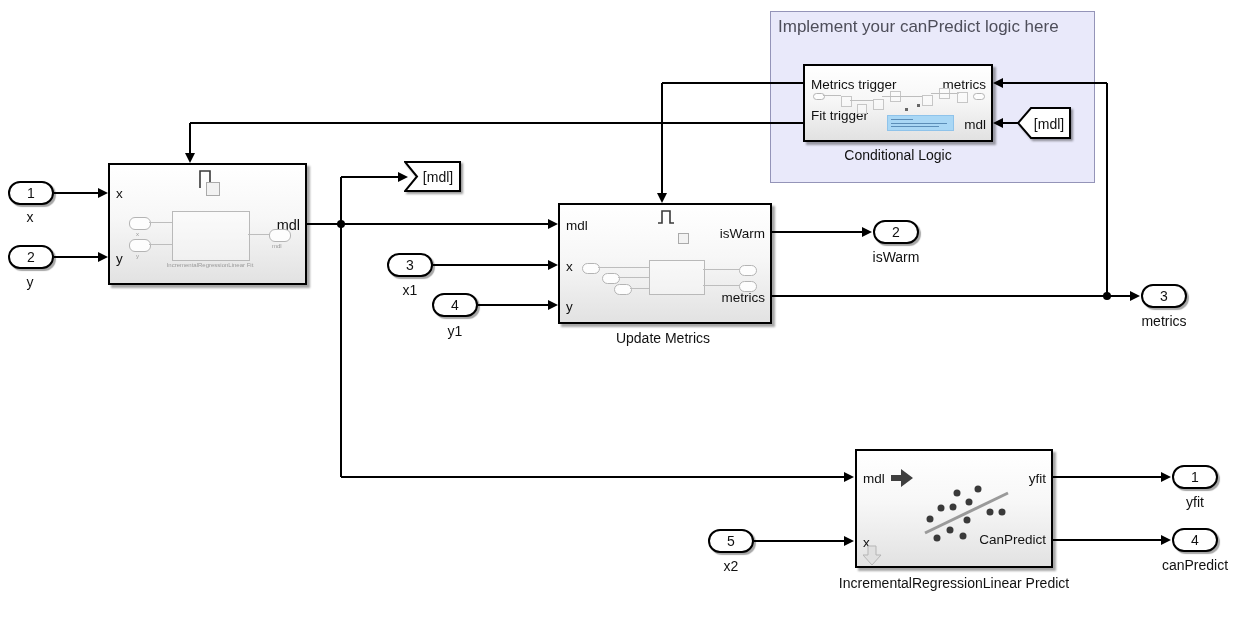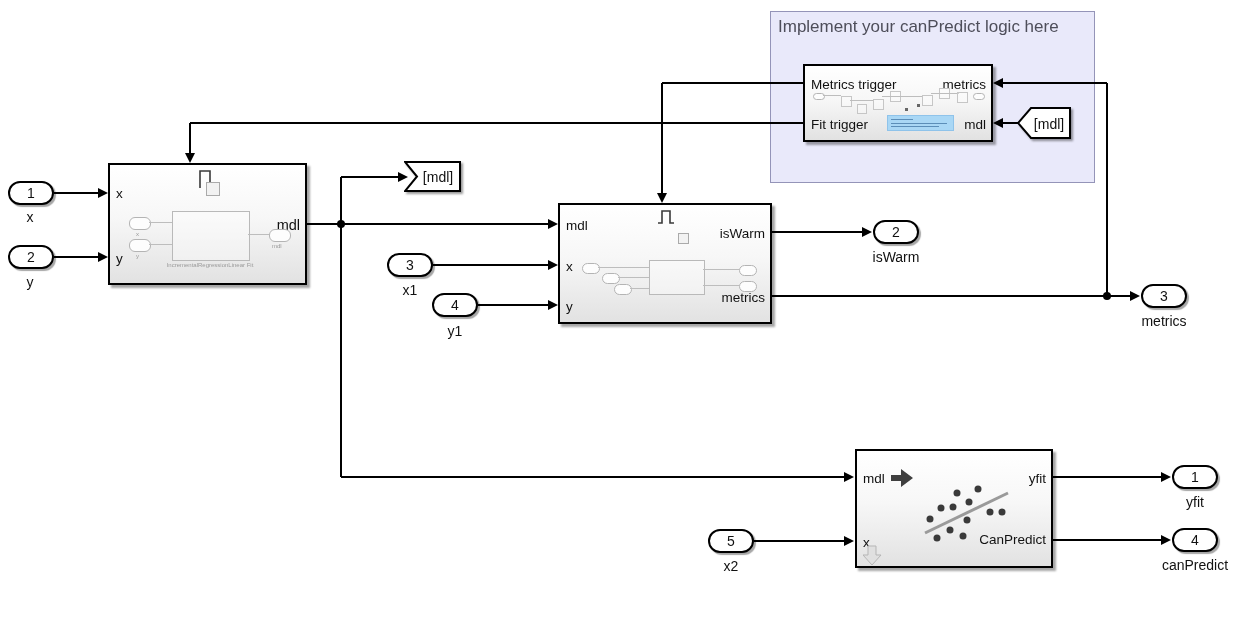--- a/index.html
+++ b/index.html
@@ -99,21 +99,21 @@
   <div class="arr-r" style="left:844px;top:536px;"></div>
 
   <div class="hw" style="left:1053px;top:476px;width:109px;"></div>
   <div class="arr-r" style="left:1161px;top:472px;"></div>
 
   <div class="hw" style="left:1053px;top:539px;width:109px;"></div>
   <div class="arr-r" style="left:1161px;top:535px;"></div>
 
   <div class="blk" style="left:803px;top:64px;width:186px;height:74px;">
     <div class="pl" style="top:11px;">Metrics trigger</div>
-    <div class="pl" style="top:51px;">Fit trigger</div>
+    <div class="pl" style="top:42px;">Fit trigger</div>
     <div class="pr" style="top:11px;">metrics</div>
     <div class="pr" style="top:51px;">mdl</div>
 
     <div class="t-oval" style="left:8px;top:27px;width:10px;height:5px;"></div>
     <div class="t-line" style="left:18px;top:29px;width:18px;"></div>
     <div class="t-sq" style="left:36px;top:30px;width:9px;height:9px;"></div>
     <div class="t-sq" style="left:52px;top:38px;width:8px;height:8px;"></div>
     <div class="t-sq" style="left:68px;top:33px;width:9px;height:9px;"></div>
     <div class="t-line" style="left:45px;top:34px;width:23px;"></div>
     <div class="t-sq" style="left:85px;top:25px;width:9px;height:9px;"></div>
@@ -125,20 +125,21 @@
     <div class="t-line" style="left:126px;top:27px;width:28px;"></div>
     <div class="t-sq" style="left:152px;top:26px;width:9px;height:9px;"></div>
     <div class="t-oval" style="left:168px;top:27px;width:10px;height:5px;"></div>
 
     <div class="blue-note" style="left:82px;top:49px;width:65px;height:14px;">
       <div class="ln" style="top:3px;width:22px;"></div>
       <div class="ln" style="top:7px;width:56px;"></div>
       <div class="ln" style="top:10px;width:48px;"></div>
     </div>
   </div>
+  <div class="blk-label" style="left:798px;top:147px;width:200px;">Conditional Logic</div>
 
   <div class="tag" style="left:1017px;top:107px;width:55px;height:33px;">
     <svg width="55" height="33">
       <path d="M14,1 L53,1 L53,31 L14,31 L1,16 Z" fill="#ffffff" stroke="#000000" stroke-width="2"></path>
     </svg>
     <div class="lbl" style="padding-left:9px;">[mdl]</div>
   </div>
 
   <div class="blk" style="left:108px;top:163px;width:195px;height:118px;">
     <div class="pl" style="top:21px;">x</div>
@@ -187,20 +188,21 @@
     <div class="t-oval" style="left:54px;top:79px;width:16px;height:9px;"></div>
     <div class="t-line" style="left:38px;top:62px;width:51px;"></div>
     <div class="t-line" style="left:58px;top:72px;width:31px;"></div>
     <div class="t-line" style="left:70px;top:83px;width:19px;"></div>
     <div class="t-rect" style="left:89px;top:55px;width:54px;height:33px;"></div>
     <div class="t-line" style="left:143px;top:64px;width:36px;"></div>
     <div class="t-line" style="left:143px;top:80px;width:36px;"></div>
     <div class="t-oval" style="left:179px;top:60px;width:16px;height:9px;"></div>
     <div class="t-oval" style="left:179px;top:76px;width:16px;height:9px;"></div>
   </div>
+  <div class="blk-label" style="left:563px;top:330px;width:200px;">Update Metrics</div>
 
   <div class="blk" style="left:855px;top:449px;width:194px;height:115px;">
     <div class="pl" style="top:20px;">mdl</div>
     <div class="pl" style="top:84px;">x</div>
     <div class="pr" style="top:20px;">yfit</div>
     <div class="pr" style="top:81px;">CanPredict</div>
 
     <svg style="position:absolute;left:34px;top:17px;" width="24" height="20">
       <path d="M0,7 L10,7 L10,1 L22,10 L10,19 L10,13 L0,13 Z" fill="#3f3f3f"></path>
     </svg>
@@ -218,20 +220,21 @@
       <circle cx="21" cy="25" r="3.5" fill="#3a3a3a"></circle>
         <circle cx="70" cy="29" r="3.5" fill="#3a3a3a"></circle>
       <circle cx="82" cy="29" r="3.5" fill="#3a3a3a"></circle>
         <circle cx="47" cy="37" r="3.5" fill="#3a3a3a"></circle>
       <circle cx="10" cy="36" r="3.5" fill="#3a3a3a"></circle>
         <circle cx="30" cy="47" r="3.5" fill="#3a3a3a"></circle>
       <circle cx="17" cy="55" r="3.5" fill="#3a3a3a"></circle>
         <circle cx="43" cy="53" r="3.5" fill="#3a3a3a"></circle>
     </svg>
   </div>
+  <div class="blk-label" style="left:804px;top:575px;width:300px;">IncrementalRegressionLinear Predict</div>
 
   <div class="io" style="left:8px;top:181px;">
     <span>1</span>
     </div>
   <div class="io-label" style="left:-30px;top:209px;">x</div>
 
   <div class="io" style="left:8px;top:245px;">
     <span>2</span>
     </div>
   <div class="io-label" style="left:-30px;top:274px;">y</div>

